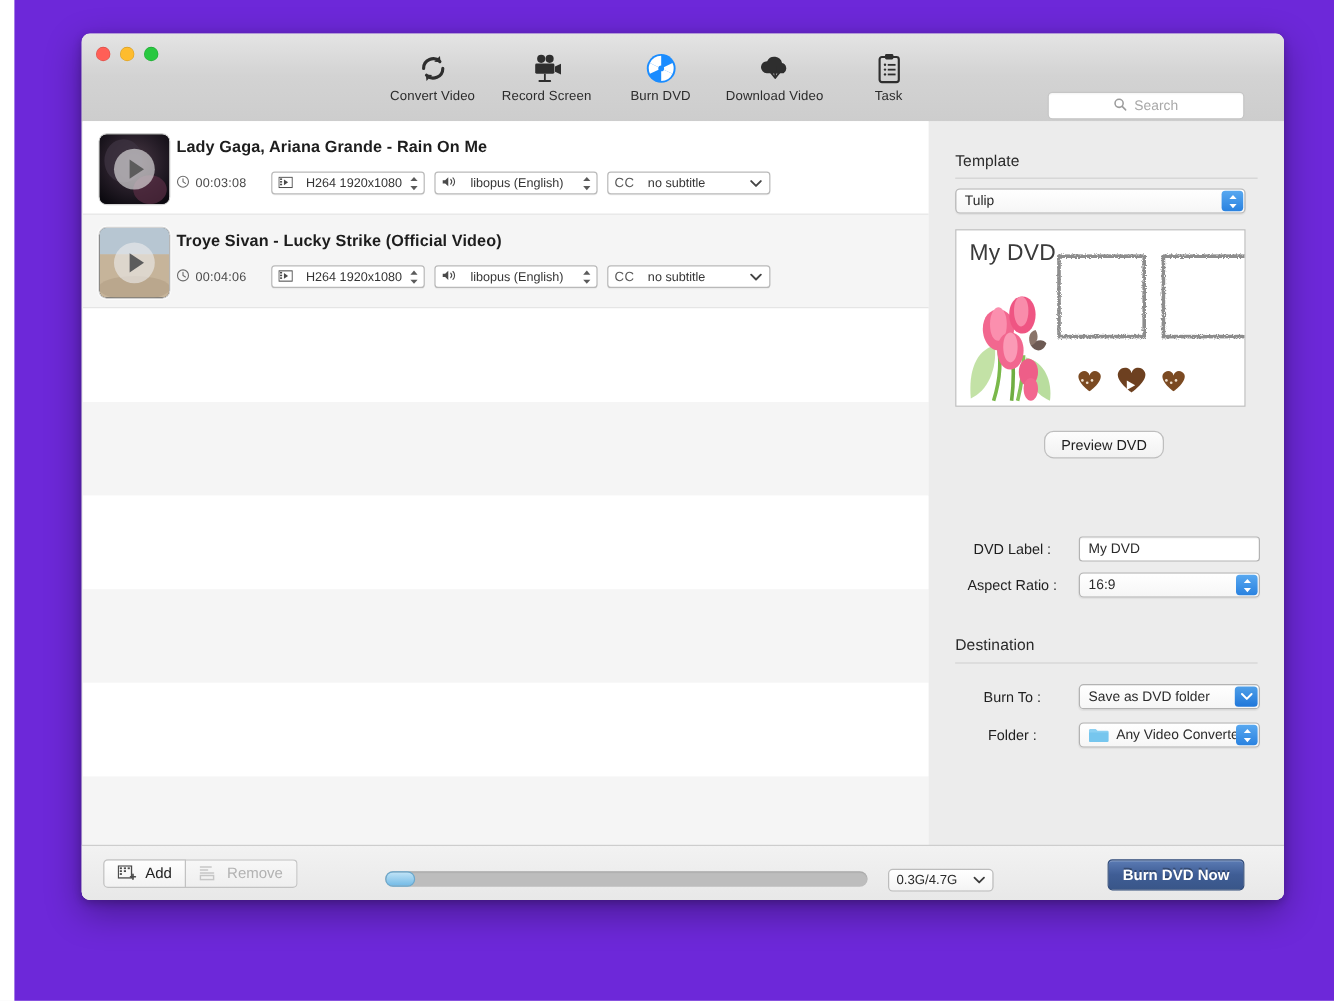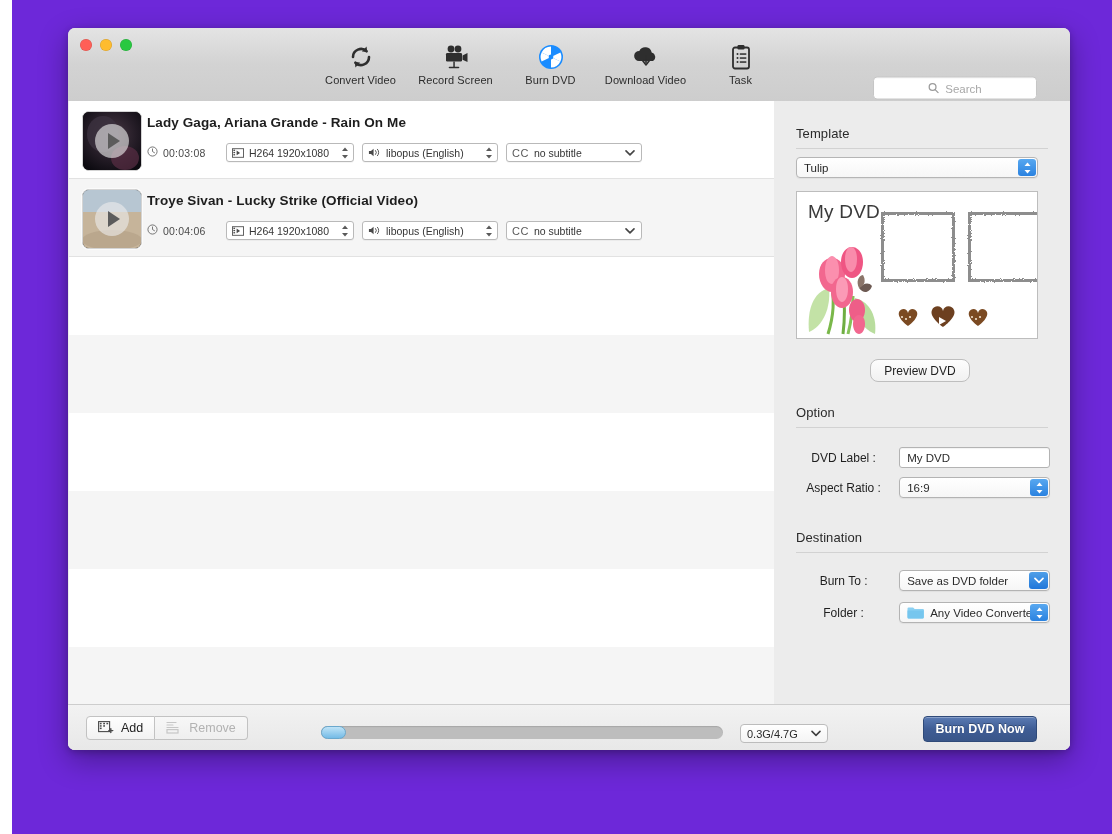--- a/index.html
+++ b/index.html
@@ -74,21 +74,21 @@
     display:block;width:0;height:0;margin-left:4px;
     border-left:12px solid #5c5c5c;border-top:8px solid transparent;border-bottom:8px solid transparent;
   }
   .rtitle{position:absolute;left:78px;top:14px;font-size:13.5px;color:#1d1d1d;font-weight:600;letter-spacing:.1px;}
   .rmeta{position:absolute;left:78px;top:42px;display:flex;align-items:center;gap:0;}
   .dur{display:flex;align-items:center;gap:5px;width:72px;}
   .dur span{font-size:10.5px;color:#4a4a4a;letter-spacing:.2px;}
 
   .sel{
     box-sizing:border-box;height:19px;background:#fff;border:1px solid #b9b9b9;border-radius:3px;
-    display:flex;align-items:center;gap:5px;padding:0 5px;position:relative;
+    display:flex;align-items:center;gap:11px;padding:0 5px;position:relative;
     box-shadow:0 1px 0 rgba(0,0,0,.04);
   }
   .sel .txt{font-size:10.5px;color:#353535;white-space:nowrap;overflow:hidden;}
   .sel .cc{font-size:11px;color:#5a5a5a;letter-spacing:.5px;}
   .sel.video{width:128px;margin-left:7px;}
   .sel.audio{width:136px;margin-left:8px;}
   .sel.sub{width:136px;margin-left:8px;}
   .stepper{position:absolute;right:4px;top:50%;transform:translateY(-50%);display:flex;flex-direction:column;gap:1px;line-height:0;}
   .caretd{position:absolute;right:6px;top:50%;transform:translateY(-50%);line-height:0;}
 
@@ -499,24 +499,20 @@
           <circle cx="79" cy="13" r="1.1" fill="#f0e2d0"></circle>
               <circle cx="83" cy="15" r="1.1" fill="#f0e2d0"></circle>
               <circle cx="87" cy="13" r="1.1" fill="#f0e2d0"></circle>
         </svg>
       </div>
 
       <div class="previewbtn">
         <span class="lab">Preview DVD</span>
       </div>
 
-      <div style="position:absolute;left:22px;top:304px;width:252px;">
-        <div class="sechead">Option</div>
-        <div class="secline"></div>
-      </div>
 
       <div class="frow" style="left:22px;top:346px;width:254px;">
         <div class="flab" style="width:96px;">DVD Label :</div>
         <div class="fld" style="width:152px;margin-left:8px;">
           <span class="txt">My DVD</span>
         </div>
       </div>
 
       <div class="frow" style="left:22px;top:376px;width:254px;">
         <div class="flab" style="width:96px;">Aspect Ratio :</div>

